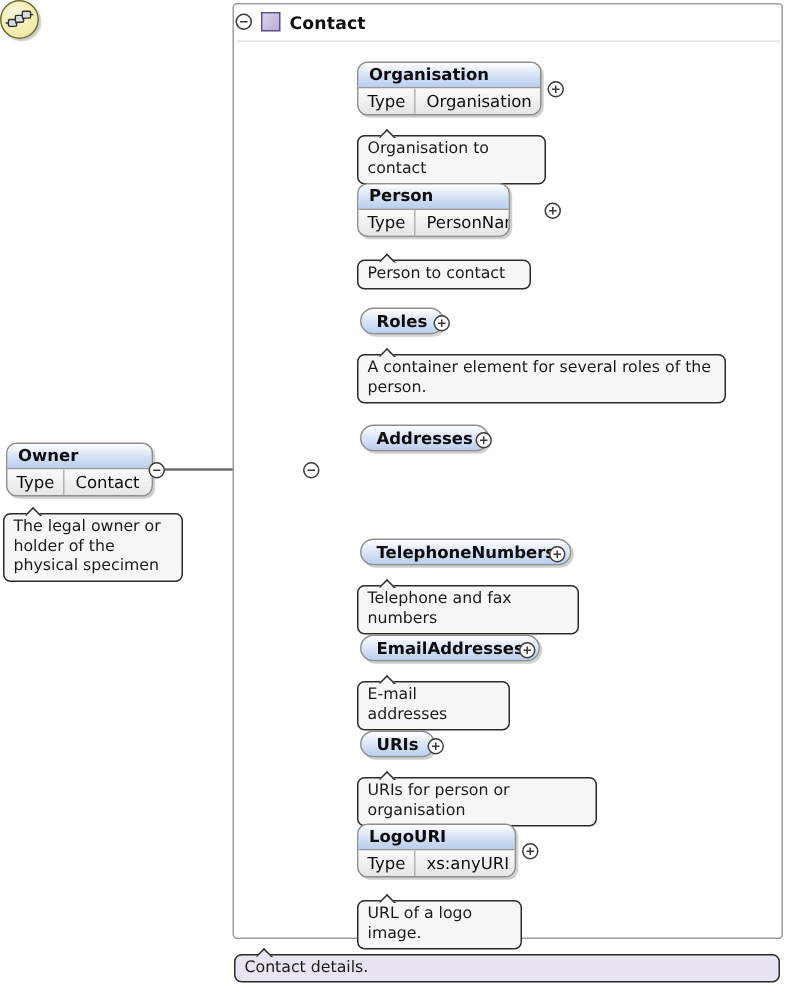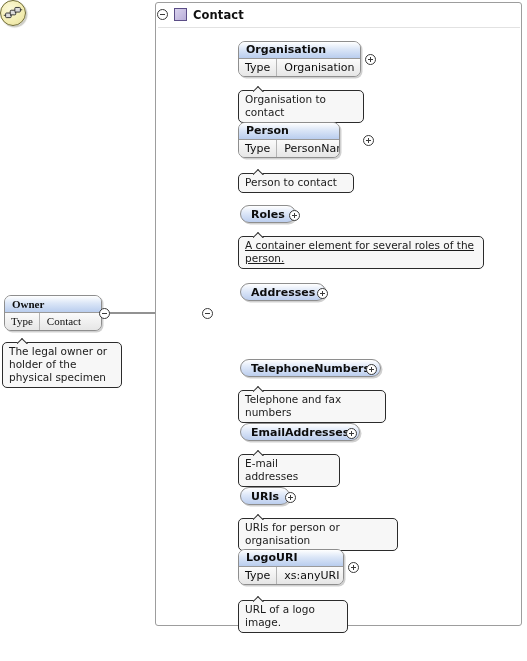--- a/index.html
+++ b/index.html
@@ -220,21 +220,21 @@
 
   <div class="group-panel"></div>
 
   <div class="group-header">
     <span class="toggle"></span>
     <span class="sq-icon"></span>
     <span class="group-title">Contact</span>
   </div>
   <div class="group-rule"></div>
 
-  <div class="node" style="left:4px; top:295px; width:98px;font-family:Liberation Serif, serif;">
+  <div class="node" style="left:4px; top:295px; width:98px;">
     <div class="name-row">Owner</div>
     <div class="type-row">
       <div class="type-label">Type</div>
       <div class="type-value">Contact</div>
     </div>
   </div>
   <span class="toggle abs" style="left:99px; top:308px;"></span>
   <div class="anno" style="left:2px; top:342px; width:120px;">
     <span class="tail"></span>
     <span>The legal owner or holder of the physical specimen</span>
@@ -278,21 +278,21 @@
     </div>
   </div>
   <span class="toggle plus abs" style="left:363px; top:135px;"></span>
   <div class="anno" style="left:238px; top:173px; width:116px;">
     <span class="tail"></span>
     <span>Person to contact</span>
   </div>
 
   <div class="pill" style="left:240px; top:205px;">Roles</div>
   <span class="toggle plus abs" style="left:289px; top:210px;"></span>
-  <div class="anno" style="left:238px; top:236px; width:246px;text-decoration:underline;">
+  <div class="anno" style="left:238px; top:236px; width:246px;">
     <span class="tail"></span>
     <span>A container element for several roles of the person.</span>
   </div>
 
   <div class="pill" style="left:240px; top:283px;">Addresses</div>
   <span class="toggle plus abs" style="left:317px; top:288px;"></span>
 
   <div class="pill" style="left:240px; top:359px;">TelephoneNumbers</div>
   <span class="toggle plus abs" style="left:366px; top:364px;"></span>
   <div class="anno" style="left:238px; top:390px; width:148px;">
@@ -320,14 +320,18 @@
       <div class="type-label">Type</div>
       <div class="type-value">xs:anyURI</div>
     </div>
   </div>
   <span class="toggle plus abs" style="left:348px; top:562px;"></span>
   <div class="anno" style="left:238px; top:600px; width:110px;">
     <span class="tail"></span>
     <span>URL of a logo image.</span>
   </div>
 
+  <div class="anno lav" style="left:156px; top:636px; width:364px; height:19px; padding-top:2px;">
+    <span class="tail"></span>
+    <span>Contact details.</span>
+  </div>
 
 </div>
 
 </body></html>

